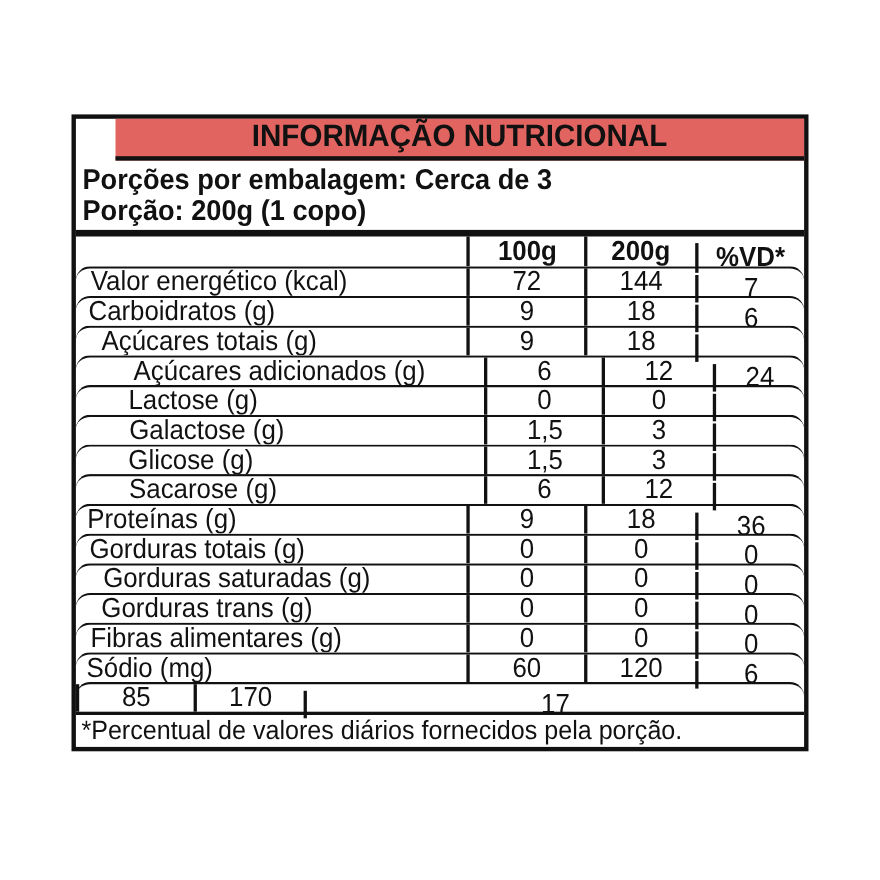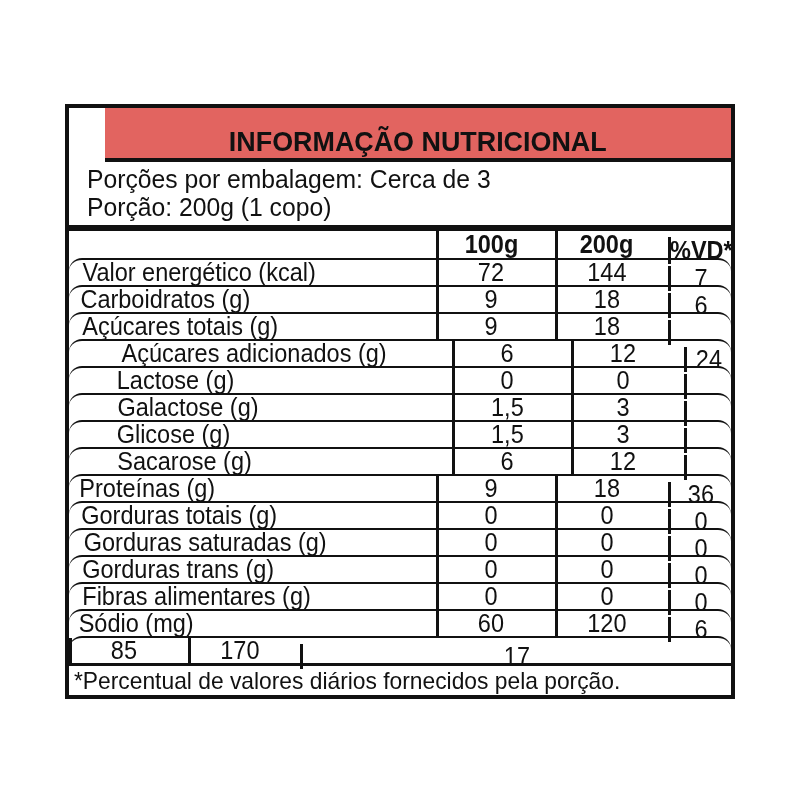--- a/index.html
+++ b/index.html
@@ -14,66 +14,66 @@
     color: var(--ink);
   }
   .label-wrap {
     position: absolute;
     left: 65px; top: 104px;
     width: 670px;
     border: 4px solid var(--ink);
     background: #ffffff;
   }
   .title-band {
-    height: 54px;
+    height: 38px;
     background: var(--accent);
     border-bottom: 4px solid var(--ink);
     display: flex;
-    align-items: flex-end;
+    align-items: flex-start;
     justify-content: center;
     margin-left: 36px;
   }
   .title-band span {
     font-size: 28px;
     font-weight: bold;
     letter-spacing: 0px;
     transform: scaleX(0.96);
     white-space: nowrap;
   }
   .serving {
-    padding: 3px 6px 4px 18px;
+    padding: 3px 6px 4px 6px;
     border-bottom: 6px solid var(--ink);
+    font-weight: bold;
   }
   .serving div {
     font-size: 26px;
     line-height: 28px;
     transform-origin: left center;
     transform: scaleX(0.95);
     white-space: nowrap;
   }
   .grid { width: 100%; }
   .row {
     display: flex;
     height: 27px;
     align-items: center;
-    gap: 12px;
   }
   .row + .row { border-top: 2px solid var(--ink); border-radius: 13px; }
   .cell {
     height: 100%;
     display: flex;
     align-items: center;
     overflow: hidden;
   }
   .cell.lab {
     flex: 0 0 53.7%;
     padding-left: 6px;
     white-space: nowrap;
   }
-  .cell.lab.ind1 { padding-left: 7px; text-align: center; }
+  .cell.lab.ind1 { padding-left: 17px; text-align: center; }
   .cell.lab.ind2 { padding-left: 28px; margin-left: 16px; }
   .cell.val {
     border-left: 3px solid var(--ink);
     justify-content: center;
     text-align: center;
   }
   .cell.v100 { flex: 0 0 16.1%; }
   .cell.v200 { flex: 0 0 15.2%; }
   .cell.vvd  { flex: 1 1 auto; margin-top: 12px; }
   .cell span {

